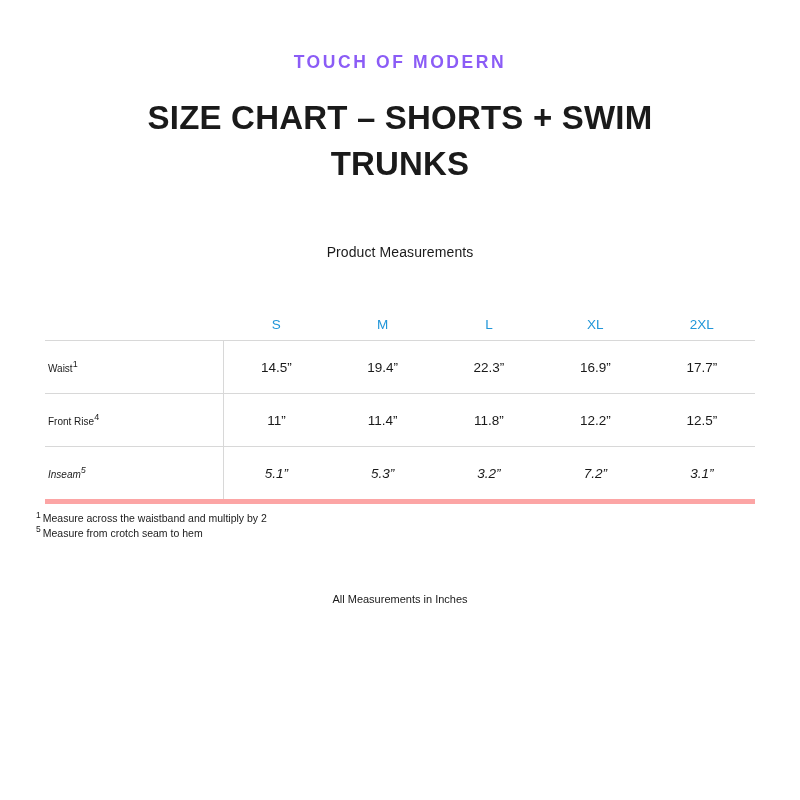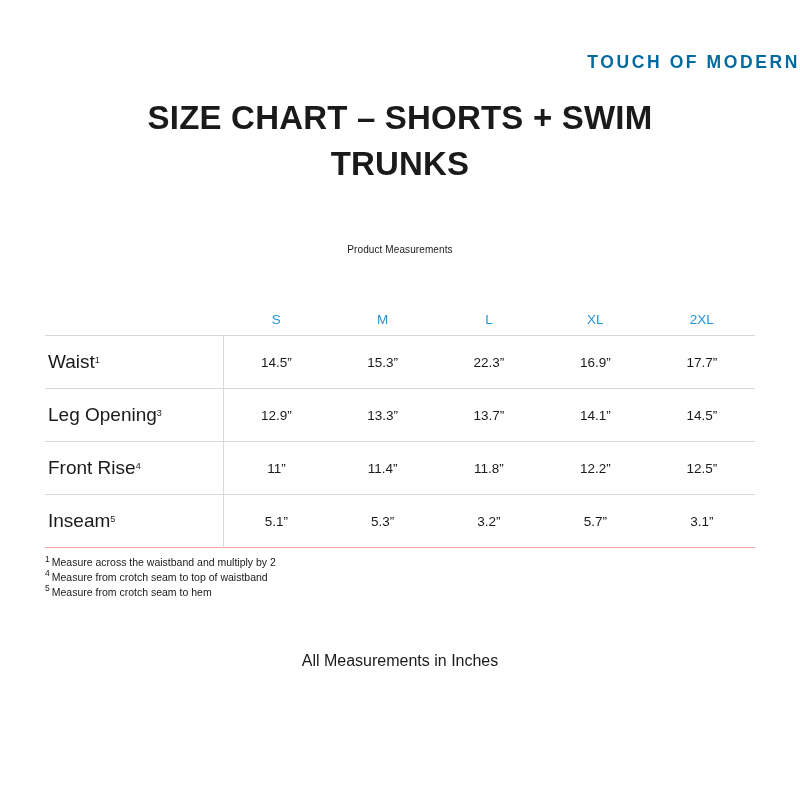--- a/index.html
+++ b/index.html
@@ -14,41 +14,41 @@
     color: #1a1a1a;
     -webkit-font-smoothing: antialiased;
   }
   .page {
     position: relative;
     width: 800px;
     height: 800px;
     box-sizing: border-box;
   }
   .brand {
-    text-align: right;
+    text-align: center;
     margin-top: 52px;
     font-size: 17.5px;
     letter-spacing: 2.6px;
     font-weight: bold;
-    color: #0369a1;
+    color: #8b5cf6;
   }
   .title {
     text-align: center;
     margin-top: 22px;
     font-size: 33px;
     font-weight: bold;
     line-height: 1.38;
     letter-spacing: 0.2px;
     color: #1a1a1a;
     padding: 0 120px;
   }
   .subtitle {
     text-align: center;
     margin-top: 58px;
-    font-size: 10px;
+    font-size: 14px;
     color: #1a1a1a;
     letter-spacing: 0.1px;
   }
   .table-wrap {
     margin-top: 30px;
     padding: 0 45px;
   }
   table.size-chart {
     width: 100%;
     border-collapse: collapse;
@@ -71,59 +71,60 @@
     padding-bottom: 8px;
     vertical-align: bottom;
   }
   table.size-chart thead th.label-col {
     color: transparent;
   }
   table.size-chart tbody tr {
     border-top: 1px solid #d8d8d8;
   }
   table.size-chart tbody tr:last-child {
-    border-bottom: 1px solid #fca5a5;
+    border-bottom: 5px solid #fca5a5;
+    font-style: italic;
   }
   table.size-chart td.label-col,
   table.size-chart th.label-col {
     text-align: left;
     padding-left: 3px;
     width: 175px;
   }
   table.size-chart td.label-col {
     border-right: 1px solid #d8d8d8;
   }
   td.label-col .lbl {
-    font-size: 19px;
+    font-size: 10px;
   }
   sup {
     font-size: 9px;
     vertical-align: super;
     line-height: 0;
   }
   .footnotes {
     margin-top: 7px;
-    padding: 0 45px;
+    padding: 0 36px;
     font-size: 10.5px;
     line-height: 1.42;
     color: #1a1a1a;
   }
   .footnotes div {
     white-space: nowrap;
   }
   .footnotes .fn-num {
     font-size: 8.5px;
     vertical-align: super;
     line-height: 0;
     margin-right: 2px;
   }
   .footer-note {
     text-align: center;
     margin-top: 52px;
-    font-size: 16px;
+    font-size: 11px;
     color: #1a1a1a;
   }
 </style>
 </head>
 <body>
 
 <div class="page">
 
   <div class="brand">TOUCH OF MODERN</div>
 
@@ -142,60 +143,49 @@
           <th>XL</th>
           <th>2XL</th>
         </tr>
       </thead>
       <tbody>
         <tr>
           <td class="label-col">
             <span class="lbl">Waist</span><sup>1</sup>
           </td>
           <td>14.5”</td>
-          <td>15.3”</td>
+          <td>19.4”</td>
           <td>22.3”</td>
           <td>16.9”</td>
           <td>17.7”</td>
-        </tr>
-        <tr>
-          <td class="label-col">
-            <span class="lbl">Leg Opening</span><sup>3</sup>
-          </td>
-          <td>12.9”</td>
-          <td>13.3”</td>
-          <td>13.7”</td>
-          <td>14.1”</td>
-          <td>14.5”</td>
         </tr>
         <tr>
           <td class="label-col">
             <span class="lbl">Front Rise</span><sup>4</sup>
           </td>
           <td>11”</td>
           <td>11.4”</td>
           <td>11.8”</td>
           <td>12.2”</td>
           <td>12.5”</td>
         </tr>
         <tr>
           <td class="label-col">
             <span class="lbl">Inseam</span><sup>5</sup>
           </td>
           <td>5.1”</td>
           <td>5.3”</td>
           <td>3.2”</td>
-          <td>5.7”</td>
+          <td>7.2”</td>
           <td>3.1”</td>
         </tr>
       </tbody>
     </table>
   </div>
 
   <div class="footnotes">
     <div><span class="fn-num">1</span><span>Measure across the waistband and multiply by 2</span></div>
-    <div><span class="fn-num">4</span><span>Measure from crotch seam to top of waistband</span></div>
     <div><span class="fn-num">5</span><span>Measure from crotch seam to hem</span></div>
   </div>
 
   <div class="footer-note">All Measurements in Inches</div>
 
 </div>
 
 </body></html>

